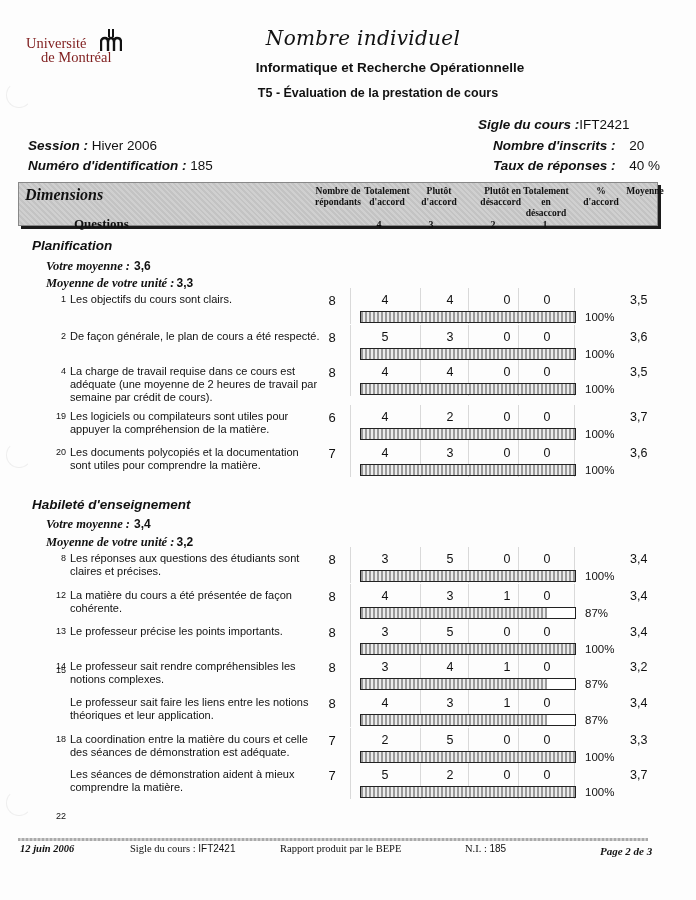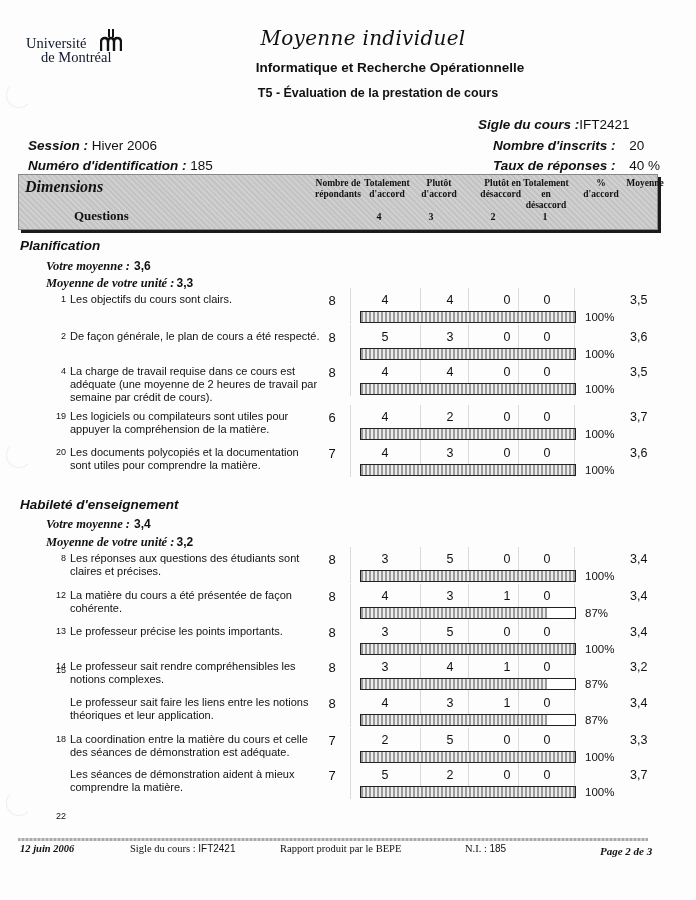--- a/index.html
+++ b/index.html
@@ -1,43 +1,43 @@
 <!DOCTYPE html>
 <html><head>
 <meta charset="utf-8">
 <style>
   * { box-sizing: border-box; margin: 0; padding: 0; }
   html, body { width: 696px; height: 900px; background: #fdfdfd; overflow: hidden; }
   body { position: relative; font-family: "Liberation Sans", sans-serif; color: #111; }
   .abs { position: absolute; }
 
   
-  .logo { left: 22px; top: 36px; font-family: "Liberation Serif", serif; font-size: 14.5px; line-height: 14px; color: #0f172a; }
+  .logo { left: 22px; top: 36px; font-family: "Liberation Serif", serif; font-size: 14.5px; line-height: 14px; color: #7f1d1d; }
   .logo .l1 { display: block; padding-left: 4px; }
   .logo .l2 { display: block; padding-left: 19px; }
   .logo-mark { left: 100px; top: 29px; width: 22px; height: 22px; }
   .title { left: 0; width: 696px; top: 26px; text-align: center; font-family: "DejaVu Serif", serif; font-style: italic; font-size: 20px; padding-left: 30px; letter-spacing: 0.3px; }
   .subtitle { left: 0; width: 696px; top: 60px; text-align: center; font-weight: bold; font-size: 13.5px; padding-left: 60px; margin-left: 12px; }
   .subtitle2 { left: 0; width: 696px; top: 86px; text-align: center; font-weight: bold; font-size: 12.5px; padding-left: 60px; }
 
   
   .meta { font-size: 13.5px; }
   .meta b { font-style: italic; font-weight: bold; }
 
   
-  .thead { left: 18px; top: 174px; width: 640px; height: 56px; background: #c9c9c9;
+  .thead { left: 18px; top: 182px; width: 640px; height: 44px; background: #c9c9c9;
            background-image: repeating-linear-gradient(45deg, rgba(255,255,255,0.12) 0 2px, rgba(0,0,0,0.03) 2px 4px);
            border: 1px solid #888; box-shadow: 3px 3px 0 #1b1b1b; }
   .thead .dim { position: absolute; left: 6px; top: 3px; font-family: "Liberation Serif", serif; font-style: italic; font-weight: bold; font-size: 16px; }
   .thead .q { position: absolute; left: 55px; top: 33px; font-family: "Liberation Serif", serif; font-weight: bold; font-size: 13px; }
   .thead .col { position: absolute; top: 3px; font-family: "Liberation Serif", serif; font-weight: bold; font-size: 9.5px; line-height: 11px; text-align: center; }
   .thead .num { position: absolute; top: 36px; font-family: "Liberation Serif", serif; font-weight: bold; font-size: 10px; text-align: center; width: 20px; }
 
   
-  .sec-title { left: 20px; font-weight: bold; font-style: italic; font-size: 13.5px; }
+  .sec-title { left: 32px; font-weight: bold; font-style: italic; font-size: 13.5px; }
   .avg { left: 46px; font-family: "Liberation Serif", serif; font-style: italic; font-weight: bold; font-size: 12.5px; }
   .avg span.v { font-family: "Liberation Sans", sans-serif; font-style: normal; font-weight: bold; font-size: 12px; margin-left: 4px; }
 
   .qnum { font-size: 9px; width: 22px; text-align: right; left: 44px; }
   .qtext { left: 70px; width: 250px; font-size: 11px; line-height: 13px; }
   .resp { left: 326px; font-size: 13px; width: 12px; text-align: center; }
   .cell { font-size: 12.5px; width: 20px; text-align: center; }
   .vsep { width: 1px; background: #d9d9d9; }
   .bar { left: 360px; width: 216px; height: 12px; border: 1.5px solid #222; background: #fff; }
   .bar .fill { height: 100%; background: repeating-linear-gradient(90deg, #9a9a9a 0 2px, #ececec 2px 4px); }
@@ -57,21 +57,21 @@
 
 <div class="abs logo">
   <span class="l1">Université</span>
   <span class="l2">de Montréal</span>
 </div>
 <svg class="abs logo-mark" viewBox="0 0 22 22">
   <rect x="8" y="0" width="2" height="8" fill="#111"></rect>
   <rect x="12" y="0" width="2" height="8" fill="#111"></rect>
   <path d="M1 22 V13 Q1 9 5 9 Q8 9 8 13 V22 M8 13 Q8 9 11 9 Q14 9 14 13 V22 M14 13 Q14 9 17 9 Q21 9 21 13 V22" fill="none" stroke="#111" stroke-width="2.4"></path>
 </svg>
-<div class="abs title">Moyenne individuel</div>
+<div class="abs title">Nombre individuel</div>
 <div class="abs subtitle">Informatique et Recherche Opérationnelle</div>
 <div class="abs subtitle2">T5 - Évaluation de la prestation de cours</div>
 
 <div class="abs punch" style="left:6px; top:82px;"></div>
 
 <div class="abs meta" style="left:28px; top:138px;">
   <b>Session :</b>
   <span>Hiver 2006</span>
 </div>
 <div class="abs meta" style="left:28px; top:158px;">

